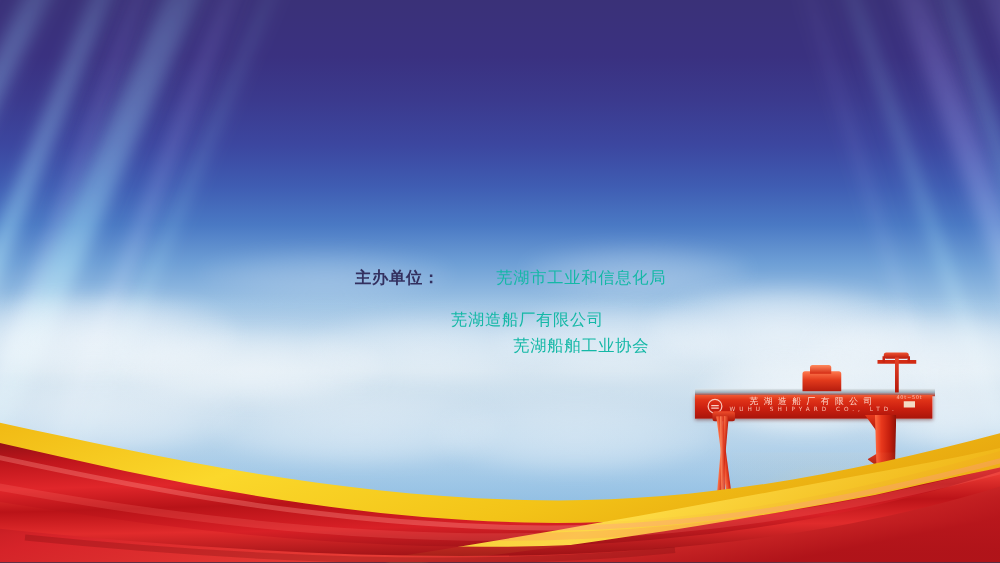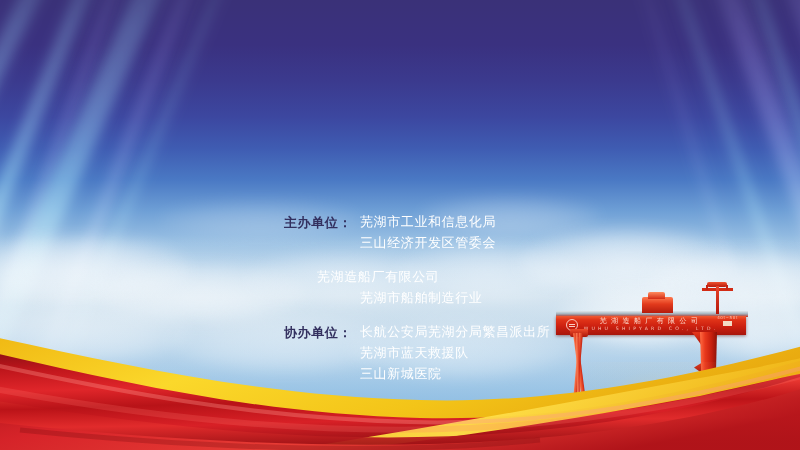--- a/index.html
+++ b/index.html
@@ -151,24 +151,23 @@
   .clabel {
     width: 86px;
     text-align: right;
     flex: 0 0 86px;
     color: #33305f;
     font-weight: 600;
   }
   .cval {
     width: 210px;
     flex: 0 0 210px;
-    text-align: left;
+    text-align: center;
     padding-left: 8px;
-    color: #ffffff;
-    font-family: Liberation Mono, monospace;
+    color: #14b8a6;
   }
   .crow.cont .clabel { visibility: hidden; }
 
   
   .crane { position: absolute; z-index: 20; }
 
   .crane-beam {
     left: 556px; top: 316px;
     width: 190px; height: 19px;
     background: linear-gradient(to bottom,
@@ -430,46 +429,28 @@
   <div class="sunstreak"></div>
   <div class="sunglow"></div>
 
 
   <div class="credits" id="credits-root">
       <div class="cgroup">
         <div class="crow">
           <span class="clabel">主办单位：</span>
           <span class="cval">芜湖市工业和信息化局</span>
         </div>
-        <div class="crow cont">
-          <span class="clabel">主办单位：</span>
-          <span class="cval">三山经济开发区管委会</span>
-        </div>
       </div>
       <div class="cgroup">
         <div class="crow">
           <span class="cval">芜湖造船厂有限公司</span>
         </div>
         <div class="crow cont">
           <span class="clabel">承办单位：</span>
-          <span class="cval">芜湖市船舶制造行业</span>
-        </div>
-      </div>
-      <div class="cgroup">
-        <div class="crow">
-          <span class="clabel">协办单位：</span>
-          <span class="cval">长航公安局芜湖分局繁昌派出所</span>
-        </div>
-        <div class="crow cont">
-          <span class="clabel">协办单位：</span>
-          <span class="cval">芜湖市蓝天救援队</span>
-        </div>
-        <div class="crow cont">
-          <span class="clabel">协办单位：</span>
-          <span class="cval">三山新城医院</span>
+          <span class="cval">芜湖船舶工业协会</span>
         </div>
       </div>
     </div>
 
   <svg class="ribbons" viewBox="0 0 800 120" preserveAspectRatio="none">
     <defs>
       <linearGradient id="redA" x1="0" y1="0" x2="0.25" y2="1">
         <stop offset="0%" stop-color="#8e0f14"></stop>
         <stop offset="18%" stop-color="#c0161c"></stop>
         <stop offset="38%" stop-color="#e0262a"></stop>

